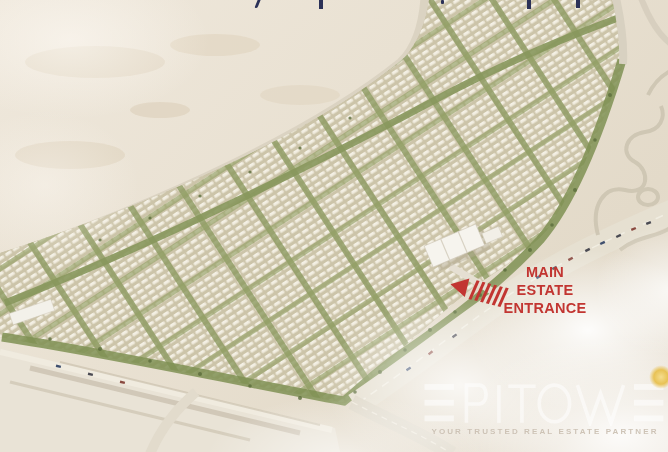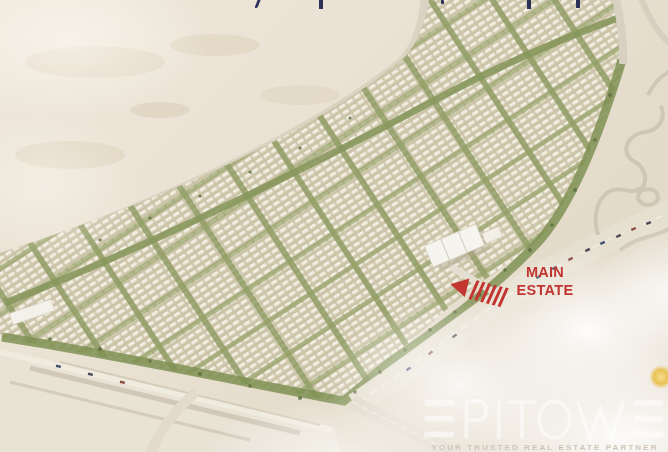--- a/index.html
+++ b/index.html
@@ -29,21 +29,21 @@
   .f5{left:576px;width:4px;height:8px;}
   
   .entrance-label{
     position:absolute;left:486px;top:263px;width:118px;
     text-align:center;color:#c23531;font-weight:bold;font-size:14.5px;
     line-height:18px;letter-spacing:.3px;
   }
   .entrance-label span{display:block;}
   .arrow-svg{position:absolute;left:448px;top:268px;}
   
-  .watermark{position:absolute;left:424px;top:398px;width:242px;text-align:center;pointer-events:none;}
+  .watermark{position:absolute;left:424px;top:382px;width:242px;text-align:center;pointer-events:none;}
   .wordmark{opacity:.55;}
   .tagline{
     margin-top:1px;font-size:8px;letter-spacing:2.1px;font-weight:bold;
     color:rgba(197,186,170,.85);text-shadow:0 0 1px rgba(255,255,255,.5);
     white-space:nowrap;
   }
   .sun-dot{
     position:absolute;left:649px;top:365px;width:24px;height:24px;border-radius:50%;
     background:radial-gradient(circle,#f5dd8e 0%,#e8c255 42%,rgba(232,194,85,0) 70%);
   }
@@ -224,20 +224,21 @@
       <polygon points="20.5,-10 23.5,-10 20,10 17,10"></polygon>
       <polygon points="26.5,-10 29.5,-10 26,10 23,10"></polygon>
       <polygon points="32.5,-10 35.5,-10 32,10 29,10"></polygon>
       <polygon points="38.5,-10 41.5,-10 38,10 35,10"></polygon>
     </g>
   </svg>
 
   <div class="entrance-label">
     <span>MAIN</span>
     <span>ESTATE</span>
+    <span>ENTRANCE</span>
   </div>
 
   <div class="watermark">
     <svg class="wordmark" width="242" height="44" viewBox="0 0 230 42" role="img" aria-label="EPITOME">
       <g fill="#ffffff">
         <rect x="0" y="2" width="28" height="5.5"></rect>
         <rect x="0" y="17" width="28" height="5.5"></rect>
         <rect x="0" y="32" width="28" height="5.5"></rect>
       </g>
       <g fill="none" stroke="#ffffff" stroke-width="3.4">

